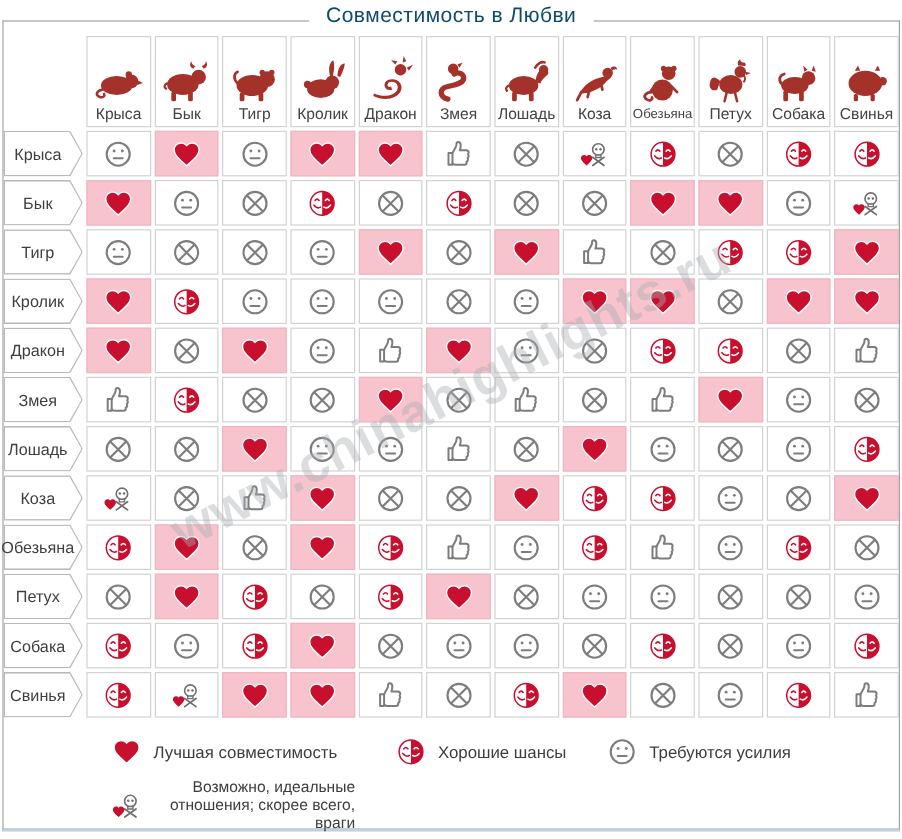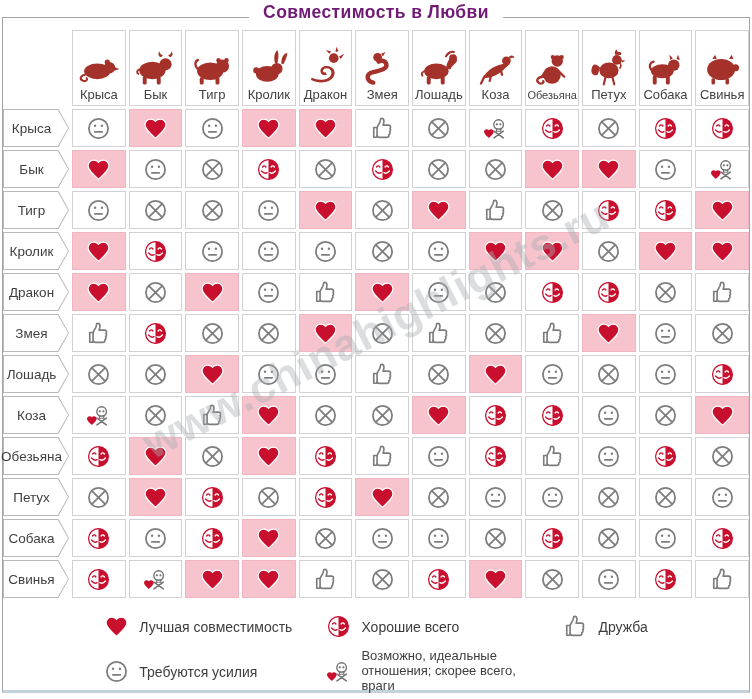--- a/index.html
+++ b/index.html
@@ -8,22 +8,22 @@
     font-family:"Liberation Sans","DejaVu Sans",sans-serif;color:#444;
   }
   
   #frame{
     position:absolute;top:17px;left:2px;width:746px;height:672px;
     border:1px solid #a3a3a3;border-bottom:3px solid #c3d2da;background:#fff;
   }
   
   #title{
     position:absolute;top:2px;left:50%;transform:translateX(-50%);
-    background:#fff;padding:0 14px;font-size:17.5px;font-weight:bold;
-    color:#701a75;letter-spacing:.4px;white-space:nowrap;z-index:4;
+    background:#fff;padding:0 14px;font-size:17.5px;font-weight:normal;
+    color:#0c4a6e;letter-spacing:.4px;white-space:nowrap;z-index:4;
   }
   
   #grid{
     position:absolute;top:30px;left:3px;right:3px;
     display:grid;grid-template-columns:66px repeat(12,1fr);
     grid-template-rows:76px repeat(12,38px);gap:3px;z-index:1;
   }
   .corner{background:transparent;}
   .colhead{
     background:#fff;border:1px solid #d2d2d2;display:flex;flex-direction:column;
@@ -49,21 +49,21 @@
   .cicon{width:25px;height:25px;}
   
   #watermark{
     position:absolute;left:50%;top:47%;transform:translate(-50%,-50%) rotate(-27deg);
     font-size:44px;font-weight:bold;color:#aab0b5;opacity:.42;letter-spacing:1px;
     white-space:nowrap;z-index:3;pointer-events:none;
   }
   
   #legend{
     position:absolute;left:0;right:0;bottom:2px;height:86px;
-    display:flex;align-items:center;justify-content:center;z-index:2;
+    display:flex;align-items:center;justify-content:center;z-index:2;text-align:right;
   }
   #legend-grid{
     display:grid;grid-template-columns:auto auto auto;
     column-gap:34px;row-gap:10px;align-items:center;
   }
   .legend-item{display:flex;align-items:center;gap:10px;}
   .legend-label{font-size:14px;color:#3d3d3d;white-space:nowrap;}
   .legend-item.wide .legend-label{white-space:normal;width:168px;font-size:13px;line-height:1.15;}
   .licon{width:25px;height:25px;flex:0 0 auto;}
   #symdefs{position:absolute;width:0;height:0;overflow:hidden;}
@@ -1067,27 +1067,21 @@
       <div class="legend-item">
         <svg class="licon">
           <use href="#sym-heart" xlink:href="#sym-heart"></use>
         </svg>
         <span class="legend-label">Лучшая совместимость</span>
       </div>
       <div class="legend-item">
         <svg class="licon">
           <use href="#sym-mask" xlink:href="#sym-mask"></use>
         </svg>
-        <span class="legend-label">Хорошие всего</span>
-      </div>
-      <div class="legend-item">
-        <svg class="licon">
-          <use href="#sym-thumb" xlink:href="#sym-thumb"></use>
-        </svg>
-        <span class="legend-label">Дружба</span>
+        <span class="legend-label">Хорошие шансы</span>
       </div>
       <div class="legend-item">
         <svg class="licon">
           <use href="#sym-smiley" xlink:href="#sym-smiley"></use>
         </svg>
         <span class="legend-label">Требуются усилия</span>
       </div>
       <div class="legend-item wide">
         <svg class="licon">
           <use href="#sym-heartskull" xlink:href="#sym-heartskull"></use>

